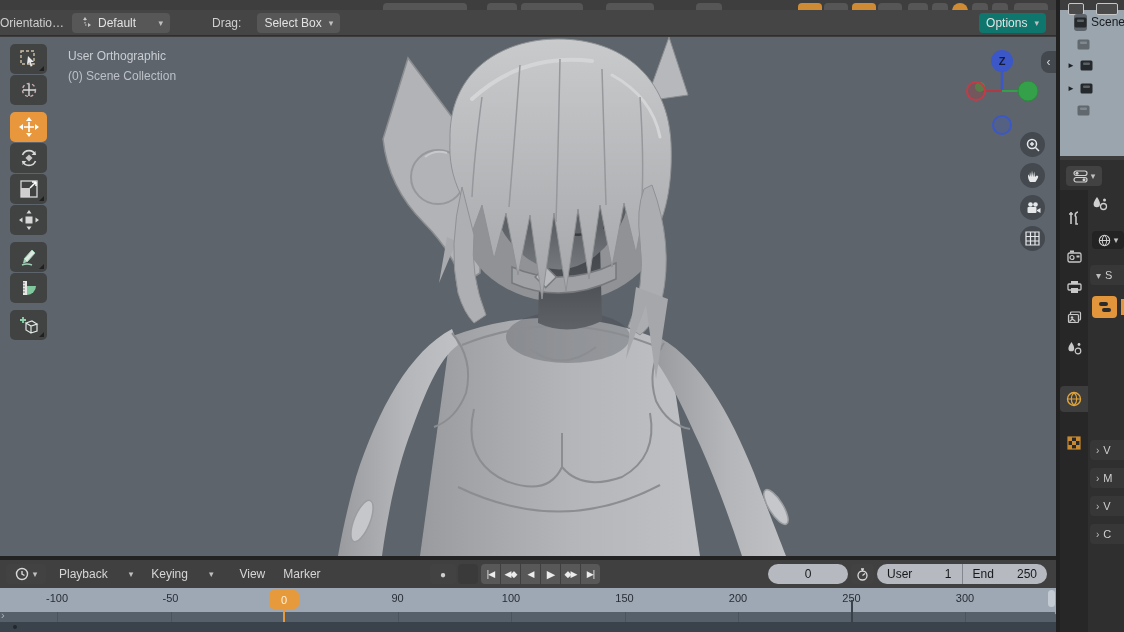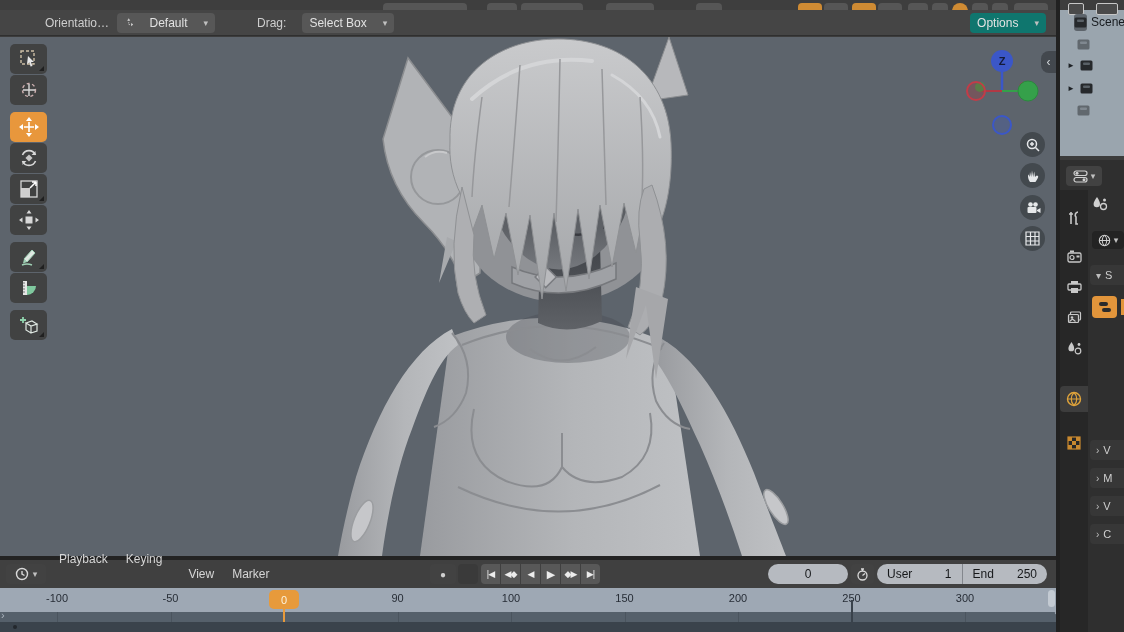--- a/index.html
+++ b/index.html
@@ -9,21 +9,21 @@
 
   
   #top-strip { left:0; top:0; width:1056px; height:10px; background:#3e3e3e; overflow:hidden; }
   .tb-part { position:absolute; top:3px; height:16px; border-radius:4px; background:#565656; }
   .tb-part.orange { background:#cf8b33; }
   .tb-part.round { border-radius:50%; }
 
   
   #vp-header { left:0; top:10px; width:1056px; height:26px; background:#454545; display:flex; align-items:center; border-bottom:1px solid #2f2f2f; }
   #vp-header .lbl { color:#cfcfcf; font-size:12px; }
-  .dd { background:#575757; border-radius:4px; height:20px; display:flex; align-items:center; padding:0 7px; color:#e2e2e2; font-size:12px; gap:16px; }
+  .dd { background:#575757; border-radius:4px; height:20px; display:flex; align-items:center; padding:0 7px; color:#e2e2e2; font-size:12px; gap:7px; }
   .dd .chev, .menu-chev { font-size:9px; color:#c0c0c0; }
   #options-btn { background:#0f766e; }
 
   
   #viewport { left:0; top:37px; width:1056px; height:519px; background:#5d646c; overflow:hidden; }
   #vp-overlay { left:68px; top:9px; color:#c9cdd2; font-size:12px; line-height:20px; }
   #vp-overlay .l2 { color:#bcc1c7; }
 
   
   #toolbar { left:10px; top:7px; display:flex; flex-direction:column; gap:7px; }
@@ -33,21 +33,21 @@
   .tool-btn.corner::after { content:""; position:absolute; right:3px; bottom:3px; border-left:5px solid transparent; border-bottom:5px solid #202020; }
   .tool-btn svg { display:block; }
 
   
   .nav-btn { width:25px; height:25px; border-radius:50%; background:rgba(35,39,43,.45); display:flex; align-items:center; justify-content:center; }
   #vp-collapse { right:0; top:14px; width:15px; height:22px; background:rgba(45,49,54,.55); border-radius:8px 0 0 8px; color:#d4d8dc; font-size:12px; display:flex; align-items:center; justify-content:center; }
 
   
   #tl-gap { left:0; top:556px; width:1060px; height:4px; background:#232323; }
   #tl-header { left:0; top:560px; width:1060px; height:28px; background:#404040; display:flex; align-items:center; }
-  #tl-header .menu { color:#d6d6d6; font-size:12px; display:flex; align-items:center; gap:21px; padding:0 9px;flex-direction:column; }
+  #tl-header .menu { color:#d6d6d6; font-size:12px; display:flex; align-items:center; gap:21px; padding:0 9px; }
   .tl-btn { background:#424242; border-radius:4px; height:20px; display:flex; align-items:center; justify-content:center; color:#d9d9d9; }
   #transport { position:absolute; left:481px; top:564px; display:flex; gap:1px; }
   .tr-btn { width:19px; height:20px; background:#585858; color:#ececec; font-size:9px; display:flex; align-items:center; justify-content:center; letter-spacing:-1px; }
   .tr-btn:first-child { border-radius:4px 0 0 4px; }
   .tr-btn:last-child { border-radius:0 4px 4px 0; }
   .field { background:#b6bac0; color:#17191b; font-size:12px; border-radius:10px; height:20px; display:flex; align-items:center; }
   #tl-lower { left:0; top:588px; width:1060px; height:40px; }
   #tl-ruler { position:absolute; left:0; top:0; width:1060px; height:24px; background:#9ea8b4; }
   .tick-lbl { position:absolute; top:4px; transform:translateX(-50%); color:#272d36; font-size:11px; }
   #cur-badge { position:absolute; top:2px; transform:translateX(-50%); width:30px; height:19px; background:#e79a3b; border-radius:5px; color:#fdf3dd; font-size:11px; display:flex; align-items:center; justify-content:center; }
@@ -90,21 +90,21 @@
   <div class="tb-part" style="left:878px;width:24px"></div>
   <div class="tb-part" style="left:908px;width:20px"></div>
   <div class="tb-part" style="left:932px;width:16px"></div>
   <div class="tb-part orange round" style="left:952px;width:16px"></div>
   <div class="tb-part" style="left:972px;width:16px"></div>
   <div class="tb-part" style="left:992px;width:16px"></div>
   <div class="tb-part" style="left:1014px;width:34px"></div>
 </div>
 
 <div id="vp-header" class="abs">
-  <span class="lbl" style="margin-left:45px">Orientatio…</span>
+  <span class="lbl" style="">Orientatio…</span>
   <div class="dd" style="margin-left:8px;width:98px">
     <svg width="12" height="12" viewBox="0 0 12 12">
       <path d="M6 2 v6 M6 8 h4" stroke="#c9c9c9" stroke-width="1.2" fill="none" stroke-dasharray="1.5 1.5"></path>
       <path d="M6 0 l2 3 h-4 z" fill="#c9c9c9"></path>
         <path d="M12 8 l-3 -2 v4 z" fill="#c9c9c9"></path>
     </svg>
     <span style="flex:1">Default</span>
     <span class="chev">▾</span>
   </div>
   <span class="lbl" style="margin-left:42px">Drag:</span>
@@ -217,20 +217,24 @@
         <path d="M602,32 Q604,110 606,168"></path>
         <path d="M482,60 Q474,120 472,160"></path>
         <path d="M640,60 Q644,120 642,160"></path>
       </g>
       <path d="M652,148 Q674,208 662,262 Q654,288 640,298 L628,290 Q646,250 640,204 Q636,172 644,152 Z" fill="#acadb0" stroke="#8f9194" stroke-width="1"></path>
       <path d="M636,250 L626,322 L646,268 L656,342 L668,262 Z" fill="#a6a7aa"></path>
       <path d="M462,150 Q448,210 458,256 Q464,276 474,286 L486,278 Q470,238 474,198 Z" fill="#aeafb2" stroke="#8f9194" stroke-width="1"></path>
     </g>
   </svg>
 
+  <div id="vp-overlay" class="abs">
+    <div>User Orthographic</div>
+    <div class="l2">(0) Scene Collection</div>
+  </div>
 
   <div id="toolbar" class="abs">
     <div class="tgroup">
       <div class="tool-btn corner">
         <svg width="20" height="20" viewBox="0 0 20 20">
           <rect x="2" y="2" width="13" height="13" fill="none" stroke="#cdbfa5" stroke-width="1.4" stroke-dasharray="3 2"></rect>
           <path d="M9 7 L15 13 L12 13 L13.5 17 L11.5 17.5 L10.5 13.5 L8 15 Z" fill="#e8e8e8"></path>
         </svg>
       </div>
       <div class="tool-btn">

